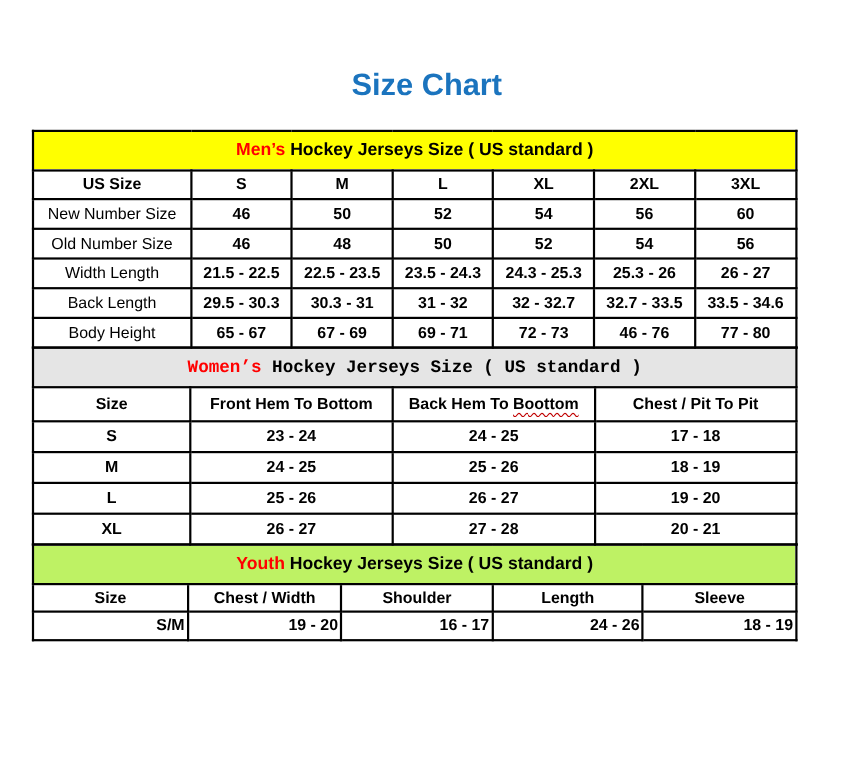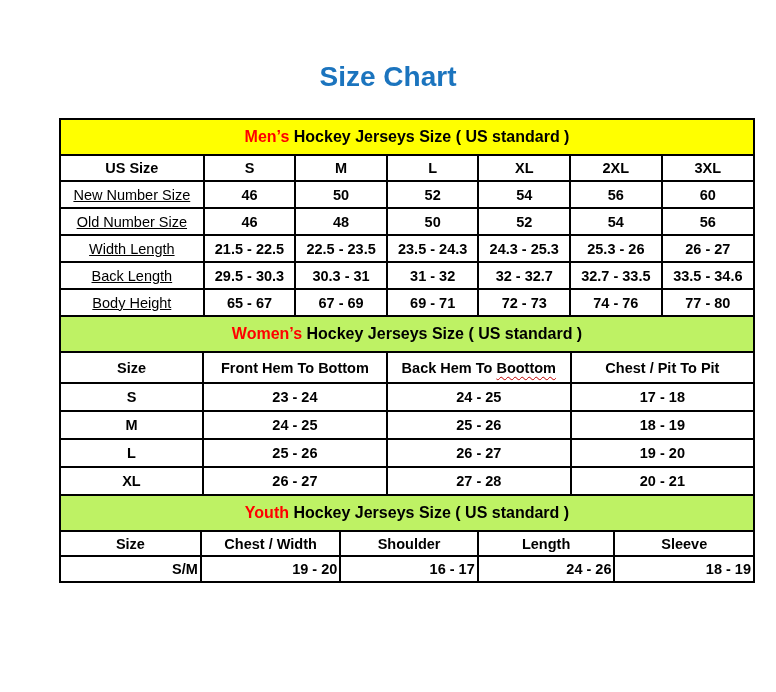--- a/index.html
+++ b/index.html
@@ -5,37 +5,37 @@
   html,body{margin:0;padding:0;}
   body{
     width:776px;height:692px;background:#ffffff;overflow:hidden;
     font-family:"Liberation Sans","DejaVu Sans",sans-serif;color:#000000;
   }
   .page{padding-top:60px;}
   .title{
     margin:0;text-align:center;font-size:28px;line-height:34px;
     font-weight:bold;letter-spacing:0px;
   }
-  .tables{margin:24px 0 0 59px;width:696px;}
+  .tables{margin:24px 0 0 29px;width:696px;}
   table.size-table{
     border-collapse:collapse;width:696px;table-layout:fixed;
     font-size:14.5px;
   }
   table.size-table + table.size-table{margin-top:-2px;}
   .size-table td,.size-table th{
     border:2px solid #000000;text-align:center;vertical-align:middle;
     padding:0 2px;overflow:hidden;white-space:nowrap;
   }
   .banner-cell{height:34px;font-size:16px;font-weight:bold;}
   .banner-highlight{font-weight:bold;}
   .col-header{height:24px;font-weight:bold;}
   .t-womens .col-header{height:29px;}
   .t-youth .col-header{height:23px;}
   .row-label{font-weight:bold;height:25px;}
-  .t-mens .row-label{font-weight:normal;text-decoration:underline;}
+  .t-mens .row-label{font-weight:normal;}
   .value-cell{font-weight:bold;height:25px;}
   .t-womens .value-cell,.t-womens .row-label{height:26px;}
   .t-youth .value-cell,.t-youth .row-label{height:24px;text-align:right;}
   .misspelled{
     text-decoration:underline;
     text-decoration-style:wavy;
     text-decoration-thickness:1px;
     text-underline-offset:3px;
   }
 </style>
@@ -103,35 +103,35 @@
             <td class="value-cell">32 - 32.7</td>
             <td class="value-cell">32.7 - 33.5</td>
             <td class="value-cell">33.5 - 34.6</td>
           </tr>
           <tr class="data-row">
             <th class="row-label">Body Height</th>
             <td class="value-cell">65 - 67</td>
             <td class="value-cell">67 - 69</td>
             <td class="value-cell">69 - 71</td>
             <td class="value-cell">72 - 73</td>
-            <td class="value-cell">74 - 76</td>
+            <td class="value-cell">46 - 76</td>
             <td class="value-cell">77 - 80</td>
           </tr>
         </tbody>
       </table>
       <table class="size-table t-womens">
         <colgroup>
           <col style="width: 20.6%;">
           <col style="width: 26.5%;">
           <col style="width: 26.5%;">
           <col style="width: 26.4%;">
         </colgroup>
         <tbody>
           <tr class="banner-row">
-            <td class="banner-cell" colspan="4" style="background: #bef264;"><span class="banner-highlight" style="color: rgb(255, 0, 0);">Women’s</span><span class="banner-rest"> Hockey Jerseys Size ( US standard )</span></td>
+            <td class="banner-cell" colspan="4" style="background: #e5e5e5; font-family: Liberation Mono, monospace;"><span class="banner-highlight" style="color: rgb(255, 0, 0);">Women’s</span><span class="banner-rest"> Hockey Jerseys Size ( US standard )</span></td>
           </tr>
           <tr class="header-row">
             <th class="col-header">Size</th>
             <th class="col-header">Front Hem To Bottom</th>
             <th class="col-header">Back Hem To <span class="misspelled" style="text-decoration-color: rgb(192, 0, 0); text-align: center;">Boottom</span></th>
             <th class="col-header">Chest / Pit To Pit</th>
           </tr>
           <tr class="data-row">
             <th class="row-label">S</th>
             <td class="value-cell">23 - 24</td>

